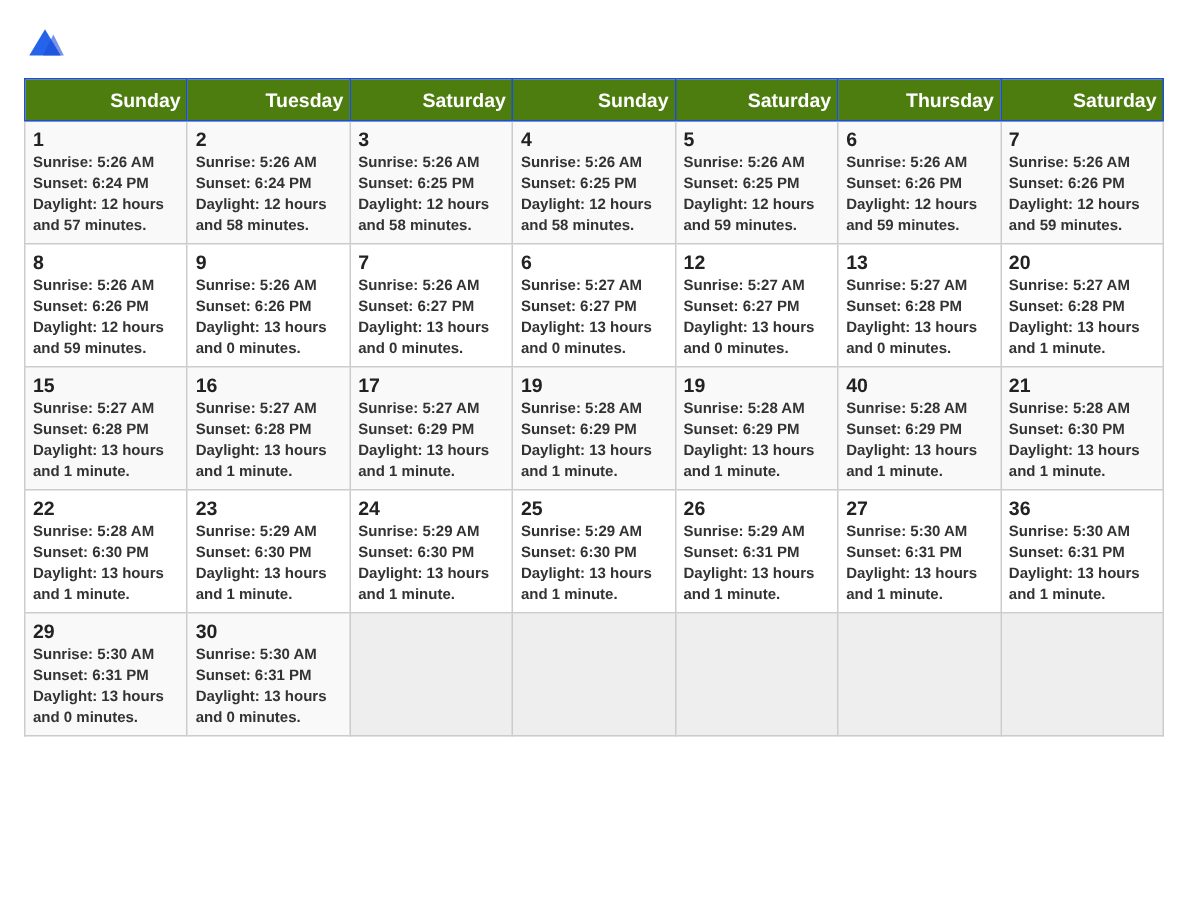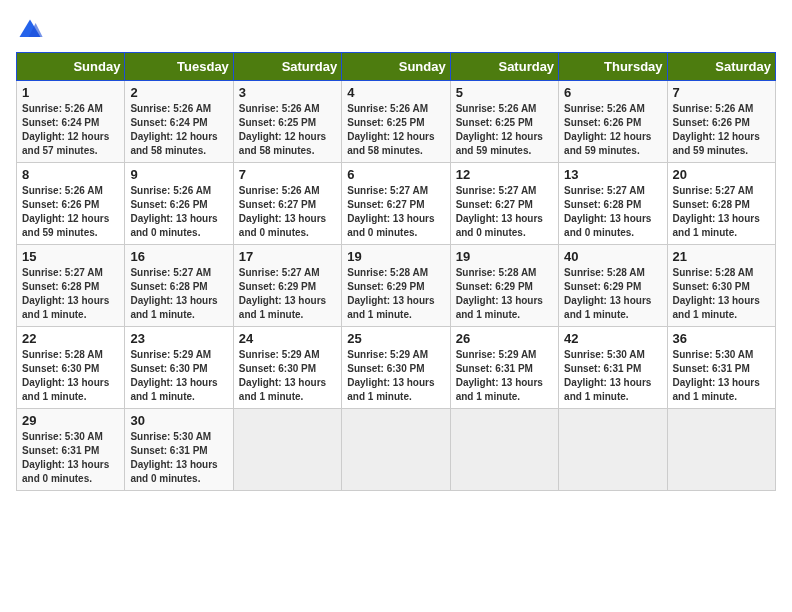--- a/index.html
+++ b/index.html
@@ -225,21 +225,21 @@
         </td>
         <td>
           <span class="day-num">25</span>
           <div class="day-detail">Sunrise: 5:29 AM<br>Sunset: 6:30 PM<br>Daylight: 13 hours<br>and 1 minute.</div>
         </td>
         <td>
           <span class="day-num">26</span>
           <div class="day-detail">Sunrise: 5:29 AM<br>Sunset: 6:31 PM<br>Daylight: 13 hours<br>and 1 minute.</div>
         </td>
         <td>
-          <span class="day-num">42</span>
+          <span class="day-num">27</span>
           <div class="day-detail">Sunrise: 5:30 AM<br>Sunset: 6:31 PM<br>Daylight: 13 hours<br>and 1 minute.</div>
         </td>
         <td>
           <span class="day-num">36</span>
           <div class="day-detail">Sunrise: 5:30 AM<br>Sunset: 6:31 PM<br>Daylight: 13 hours<br>and 1 minute.</div>
         </td>
       </tr>
       <tr>
         <td>
           <span class="day-num">29</span>

